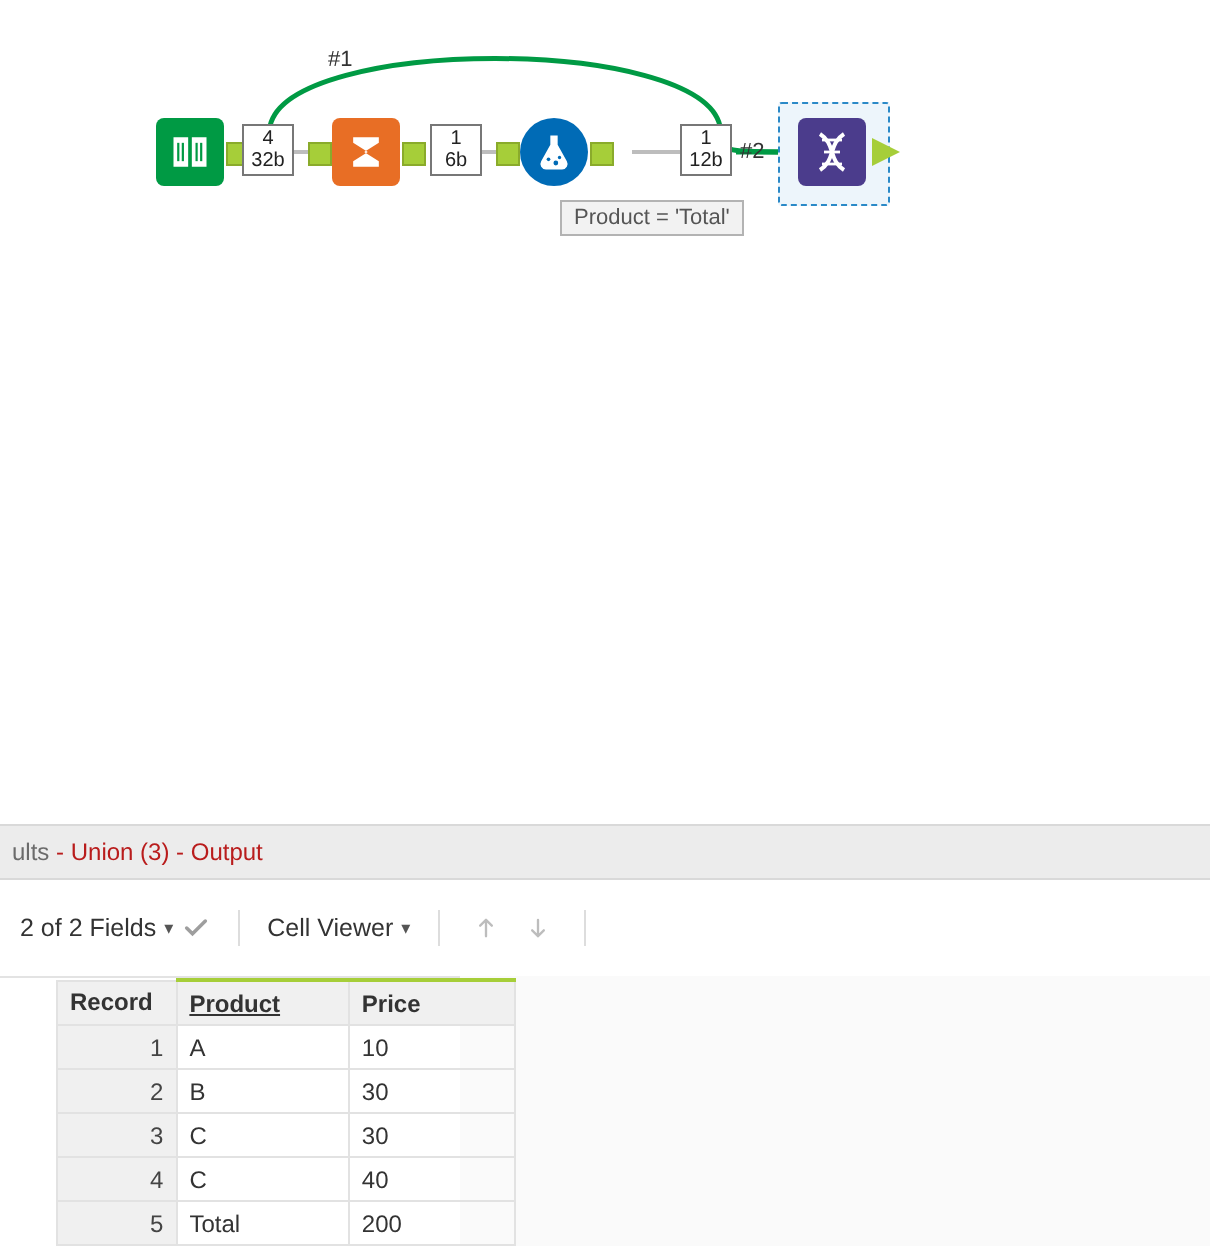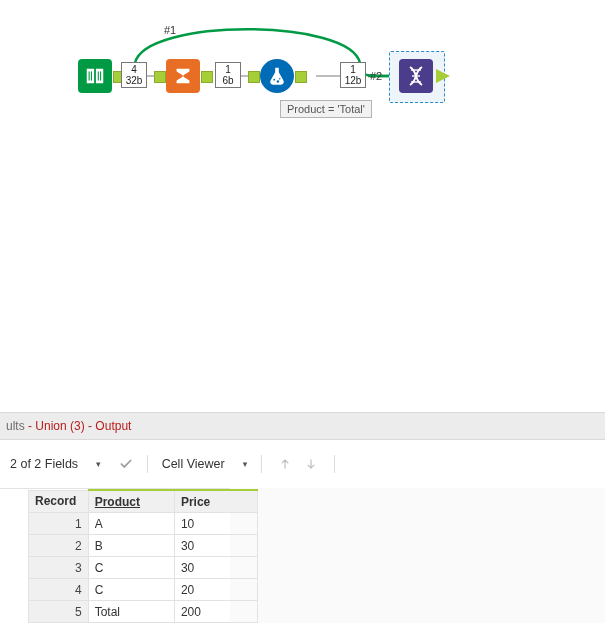--- a/index.html
+++ b/index.html
@@ -129,21 +129,21 @@
     height: 32px;
     display: flex;
     align-items: center;
     gap: 8px;
     padding-left: 10px;
     padding-top:8px;
     padding-bottom:8px;
     background:#fff;
     color:#333;
   }
-  .tb-item { display:flex; align-items:center; gap:18px; font-size:12.5px; color:#333; }
+  .tb-item { display:flex; align-items:center; gap:4px; font-size:12.5px; color:#333; }
   .tb-sep  { width:1px; height:18px; background:#ddd; margin:0 6px; }
   .chev { font-size:9px; color:#555; }
   .check {
     width:14px;height:14px;display:inline-block;
   }
   .check svg{display:block;}
   .arrow-btn {
     width:18px; height:18px; display:flex; align-items:center; justify-content:center;
     color:#b8b8b8;
   }
@@ -332,21 +332,21 @@
           <td>30</td>
         </tr>
         <tr>
           <td class="rec">3</td>
           <td>C</td>
           <td>30</td>
         </tr>
         <tr>
           <td class="rec">4</td>
           <td>C</td>
-          <td>20</td>
+          <td>40</td>
         </tr>
         <tr>
           <td class="rec">5</td>
           <td>Total</td>
           <td>200</td>
         </tr>
       </tbody>
     </table>
   </div>
 

